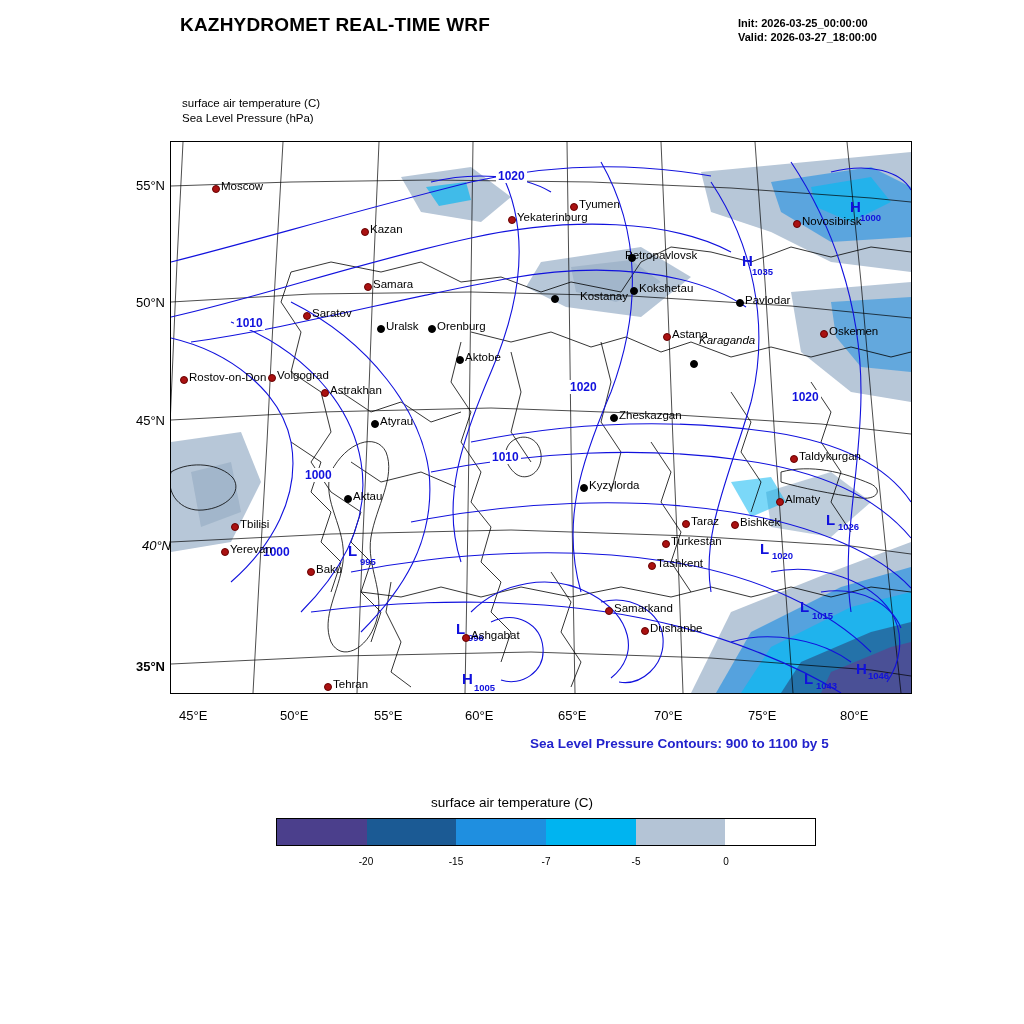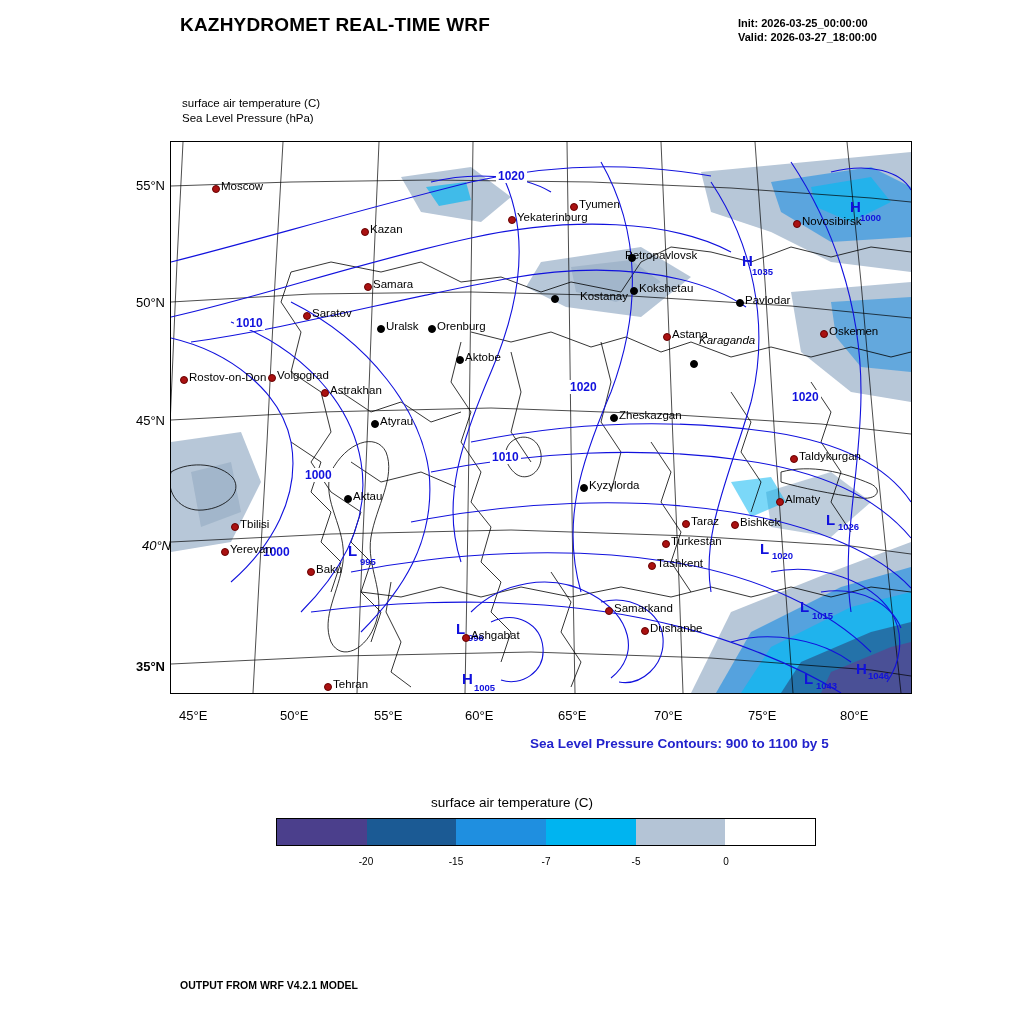--- a/index.html
+++ b/index.html
@@ -280,14 +280,13 @@
   </div>
 <div class="abs" id="cb-ticks">
     <span style="left: 90px;">-20</span>
     <span style="left: 180px;">-15</span>
     <span style="left: 270px;">-7</span>
     <span style="left: 360px;">-5</span>
     <span style="left: 450px;">0</span>
   </div>
 
 <div class="abs" id="footer">
-  <div>OUTPUT FROM WRF V4.2.1 MODEL</div>
 </div>
 
 </body></html>

